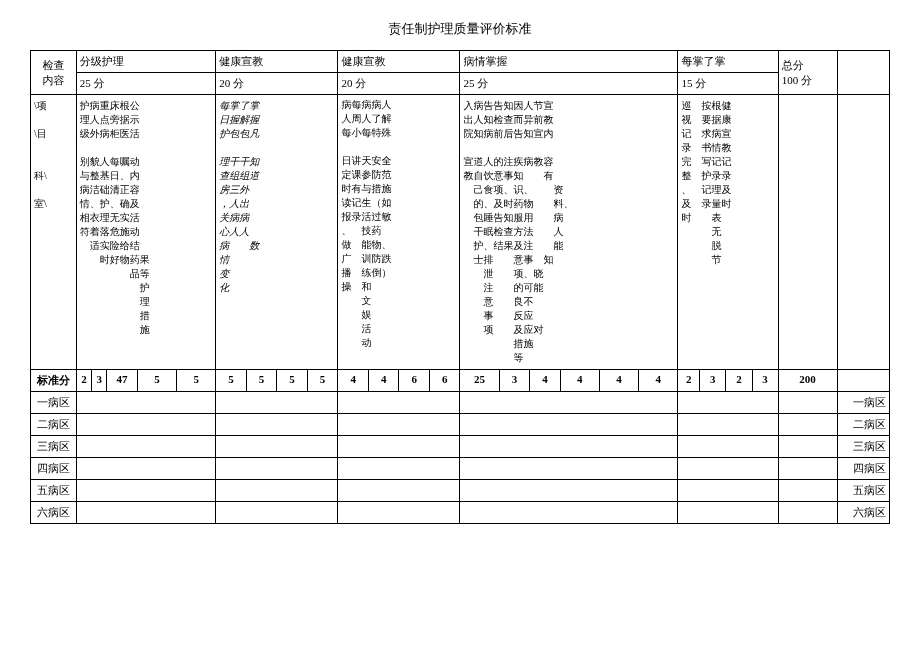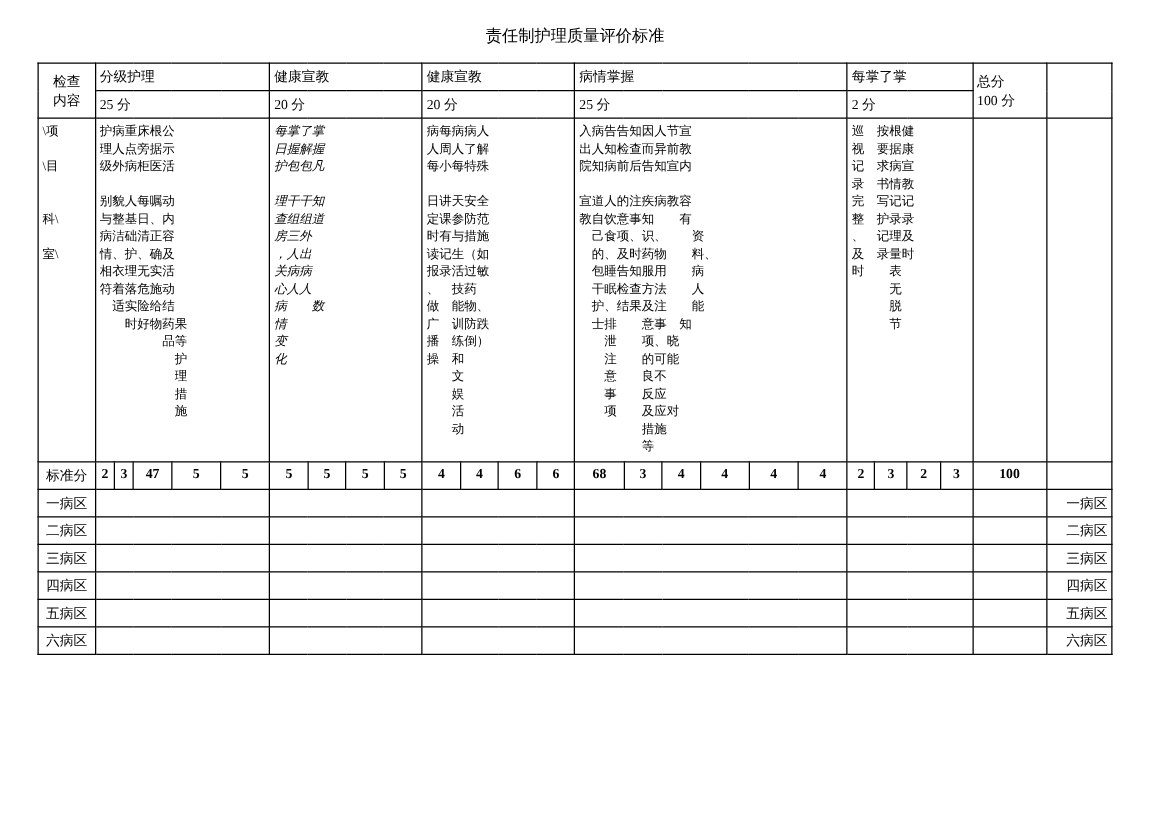--- a/index.html
+++ b/index.html
@@ -99,21 +99,21 @@
     <td colspan="6">病情掌握</td>
     <td colspan="4">每掌了掌</td>
     <td rowspan="2" style="white-space:pre-line;"><span>总分</span><br><span>100 分</span></td>
     <td rowspan="2"></td>
   </tr>
   <tr class="header-row">
     <td colspan="5">25 分</td>
     <td colspan="4">20 分</td>
     <td colspan="4">20 分</td>
     <td colspan="6">25 分</td>
-    <td colspan="4">2 分</td>
+    <td colspan="4">15 分</td>
   </tr>
 
   <tr>
     <td class="content-cell" style="white-space:pre-line;">\项
 
 \目
 
 
 科\
 
@@ -142,21 +142,21 @@
 理干干知
 查组组道
 房三外
 ，人出
 关病病
 心人人
 病　　数
 情
 变
 化</td>
-    <td colspan="4" class="content-cell" style="white-space:pre;">病每病病人
+    <td colspan="4" class="content-cell" style="white-space:pre;font-family:Liberation Mono, monospace;">病每病病人
 人周人了解
 每小每特殊
 
 日讲天安全
 定课参防范
 时有与措施
 读记生（如
 报录活过敏
 、　技药
 做　能物、
@@ -196,45 +196,45 @@
 及　录量时
 时　　表
 　　　无
 　　　脱
 　　　节</td>
     <td></td>
     <td></td>
   </tr>
 
   <tr class="score-row">
-    <td class="label-cell" style="font-weight:normal;">标准分</td>
+    <td class="label-cell" style="font-weight:bold;">标准分</td>
     <td>2</td>
     <td>3</td>
     <td>47</td>
     <td>5</td>
     <td>5</td>
     <td>5</td>
     <td>5</td>
     <td>5</td>
     <td>5</td>
     <td>4</td>
     <td>4</td>
     <td>6</td>
     <td>6</td>
-    <td>68</td>
+    <td>25</td>
     <td>3</td>
     <td>4</td>
     <td>4</td>
     <td>4</td>
     <td>4</td>
     <td>2</td>
     <td>3</td>
     <td>2</td>
     <td>3</td>
-    <td>100</td>
+    <td>200</td>
     <td></td>
   </tr>
 
   <tr class="ward-row">
     <td class="ward-left">一病区</td>
     <td colspan="5"></td>
         <td colspan="4"></td>
         <td colspan="4"></td>
         <td colspan="6"></td>
         <td colspan="4"></td>

